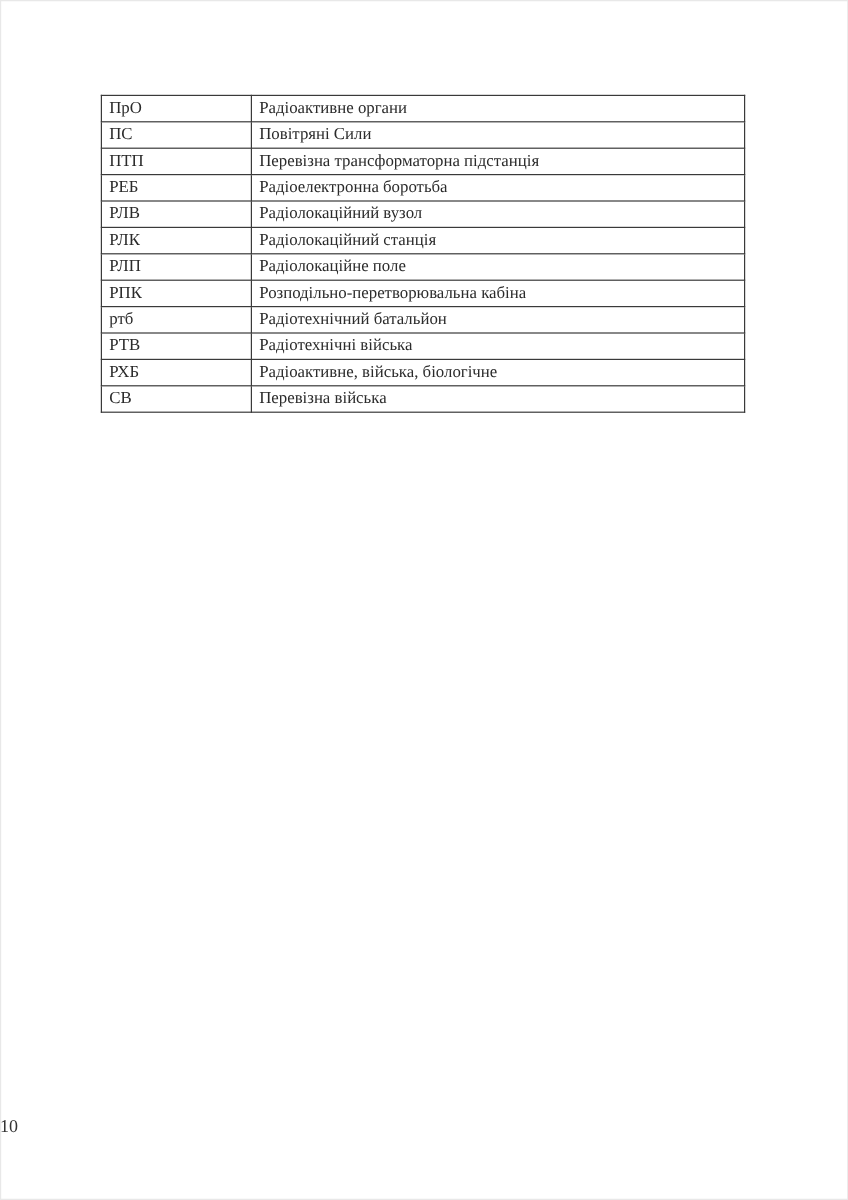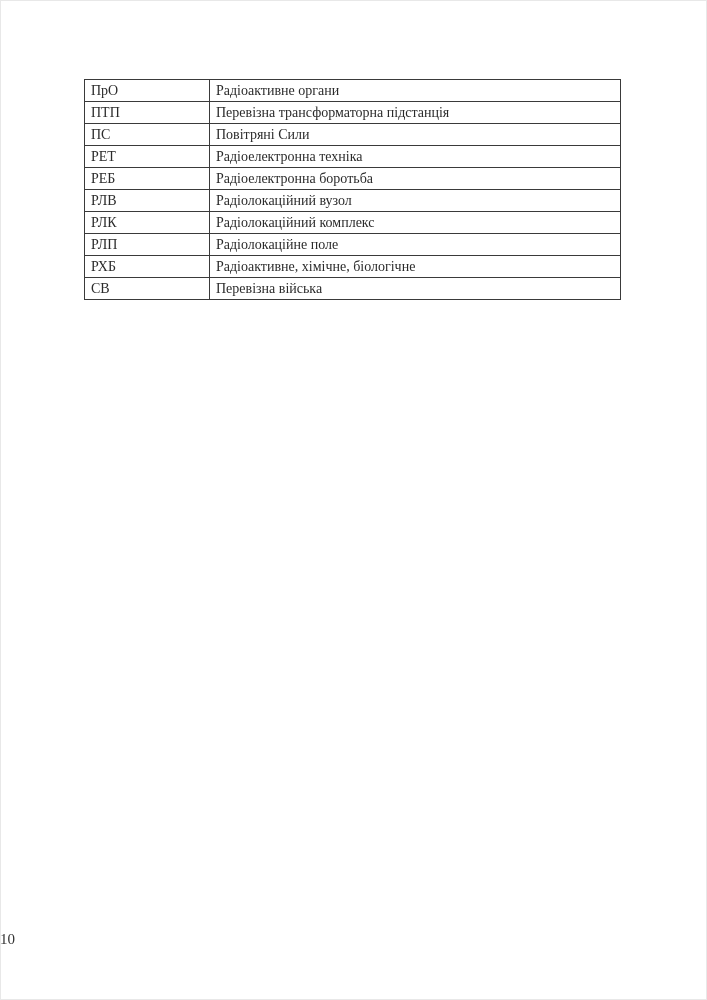--- a/index.html
+++ b/index.html
@@ -54,50 +54,58 @@
 
 <div class="page">
 
   <table class="abbr">
     <tbody id="abbr-tbody">
         <tr>
           <td class="abbr-col">ПрО</td>
           <td class="def-col">Радіоактивне органи</td>
         </tr>
         <tr>
-          <td class="abbr-col">ПТП</td>
-          <td class="def-col">Перевізна трансформаторна підстанція</td>
-        </tr>
-        <tr>
           <td class="abbr-col">ПС</td>
           <td class="def-col">Повітряні Сили</td>
         </tr>
         <tr>
-          <td class="abbr-col">РЕТ</td>
-          <td class="def-col">Радіоелектронна техніка</td>
+          <td class="abbr-col">ПТП</td>
+          <td class="def-col">Перевізна трансформаторна підстанція</td>
         </tr>
         <tr>
           <td class="abbr-col">РЕБ</td>
           <td class="def-col">Радіоелектронна боротьба</td>
         </tr>
         <tr>
           <td class="abbr-col">РЛВ</td>
           <td class="def-col">Радіолокаційний вузол</td>
         </tr>
         <tr>
           <td class="abbr-col">РЛК</td>
-          <td class="def-col">Радіолокаційний комплекс</td>
+          <td class="def-col">Радіолокаційний станція</td>
         </tr>
         <tr>
           <td class="abbr-col">РЛП</td>
           <td class="def-col">Радіолокаційне поле</td>
         </tr>
         <tr>
+          <td class="abbr-col">РПК</td>
+          <td class="def-col">Розподільно-перетворювальна кабіна</td>
+        </tr>
+        <tr>
+          <td class="abbr-col">ртб</td>
+          <td class="def-col">Радіотехнічний батальйон</td>
+        </tr>
+        <tr>
+          <td class="abbr-col">РТВ</td>
+          <td class="def-col">Радіотехнічні війська</td>
+        </tr>
+        <tr>
           <td class="abbr-col">РХБ</td>
-          <td class="def-col">Радіоактивне, хімічне, біологічне</td>
+          <td class="def-col">Радіоактивне, війська, біологічне</td>
         </tr>
         <tr>
           <td class="abbr-col">СВ</td>
           <td class="def-col">Перевізна війська</td>
         </tr>
       </tbody>
   </table>
 
   <div class="page-number">10</div>
 

